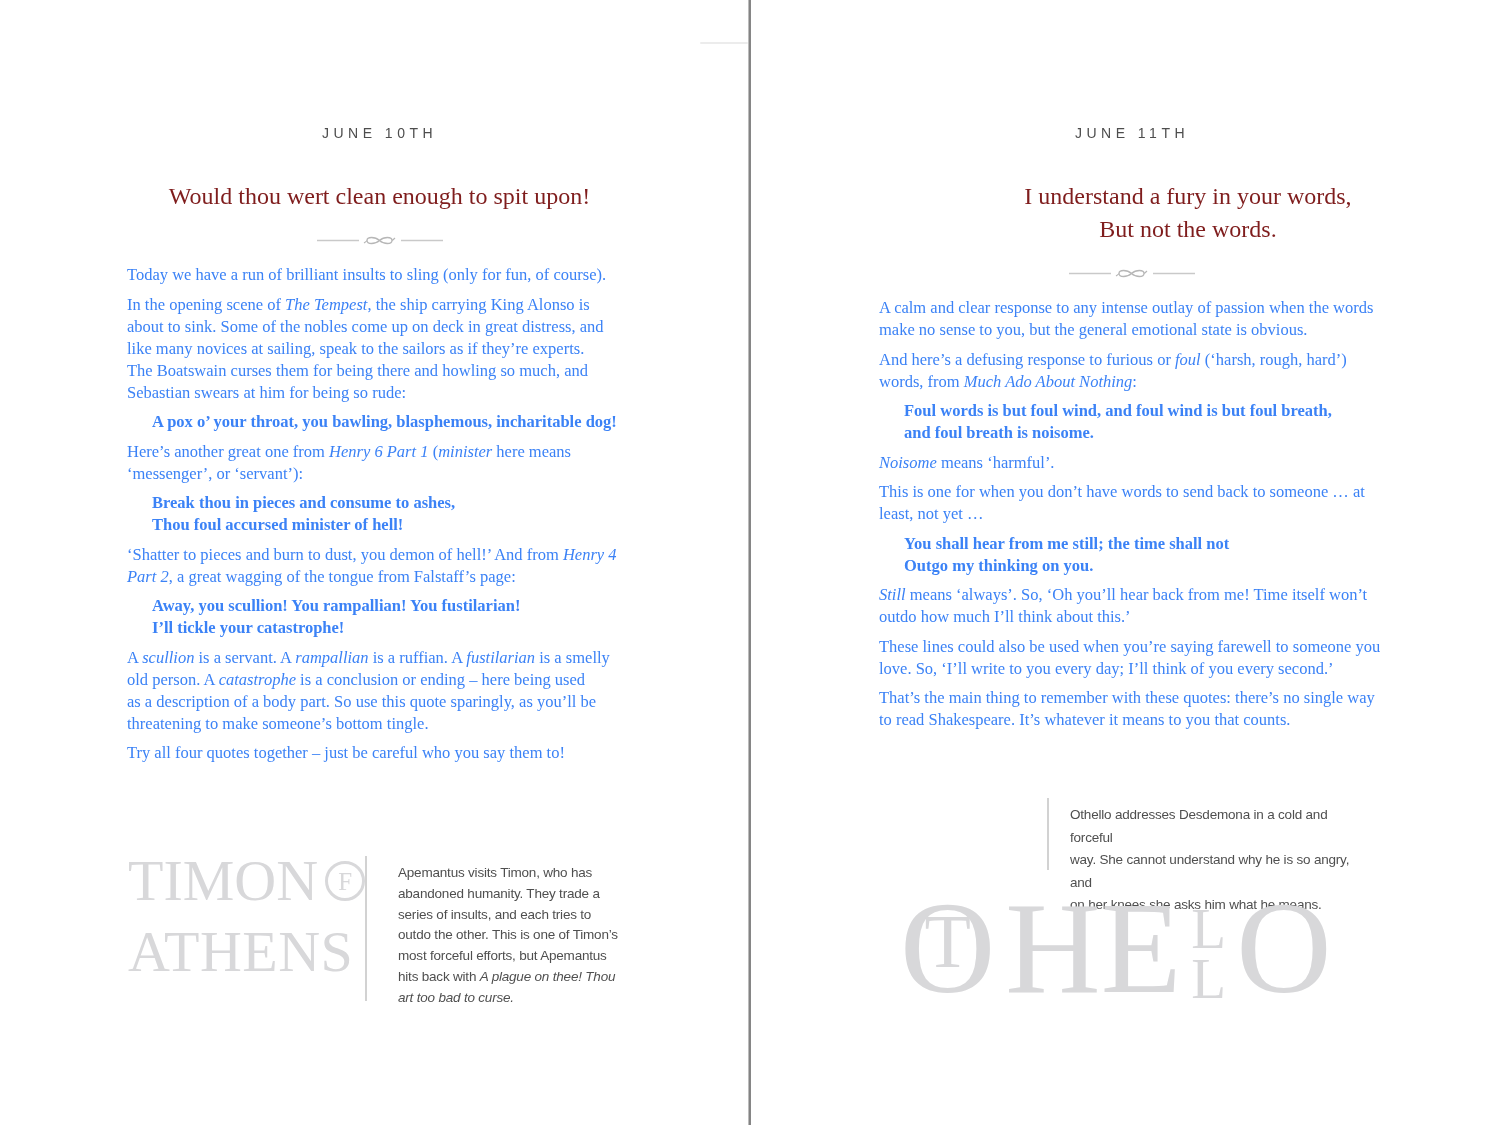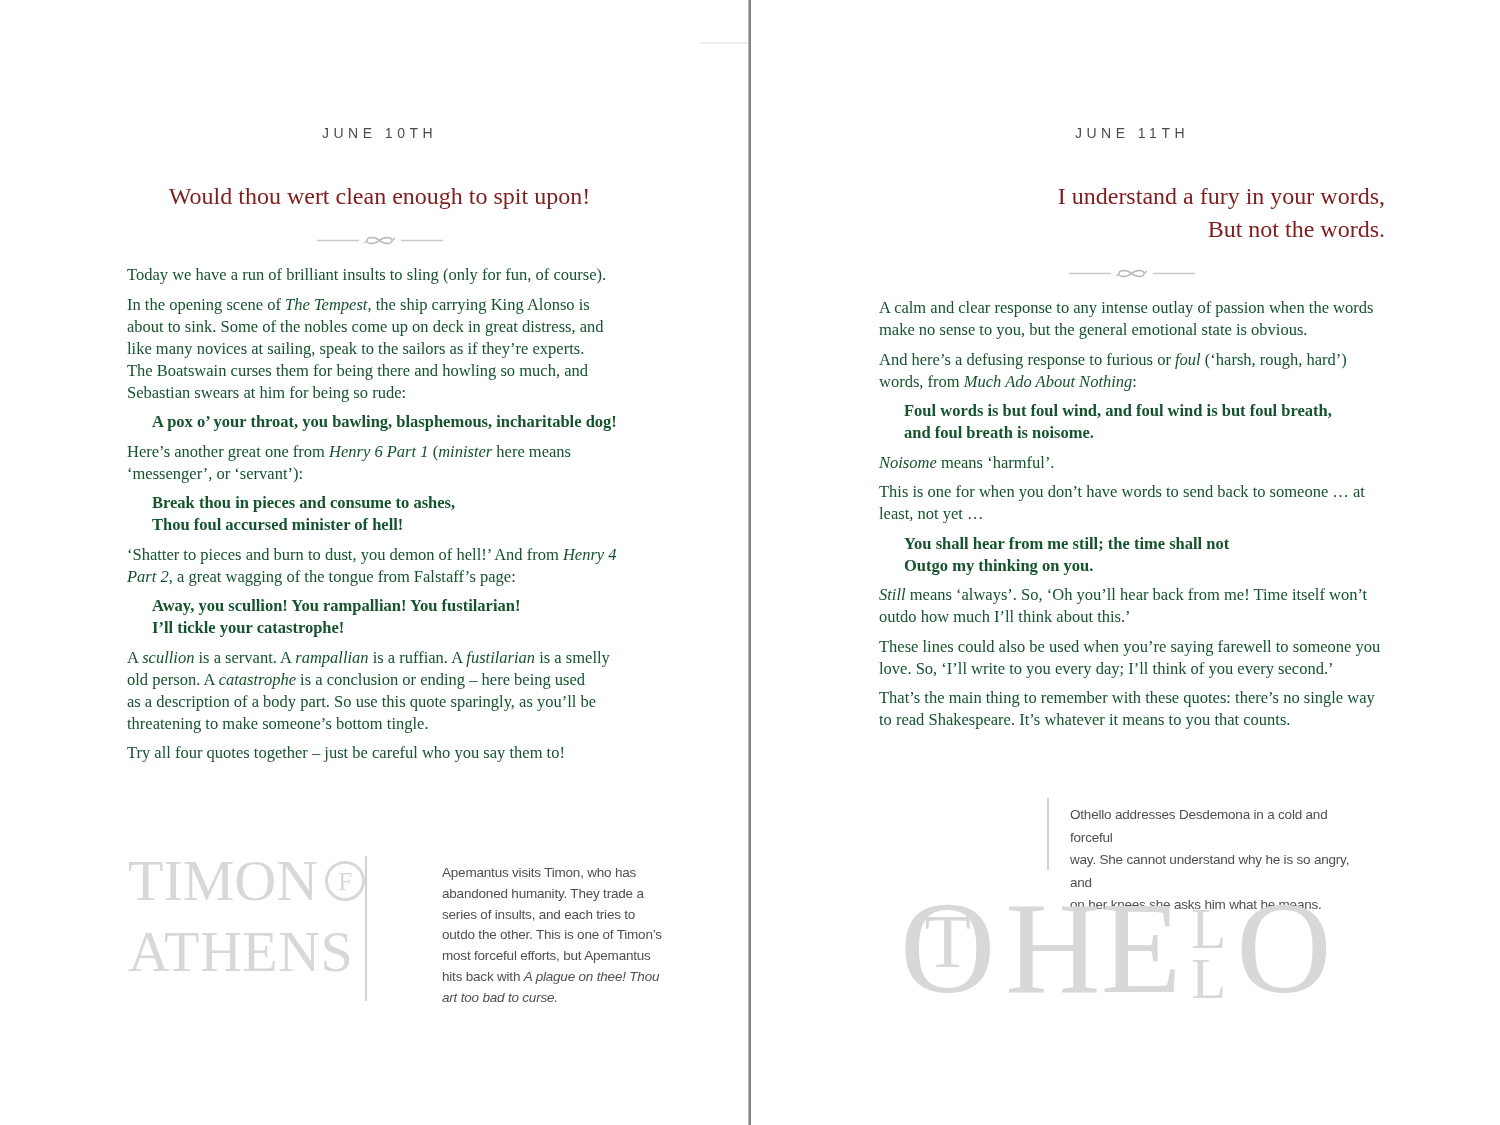--- a/index.html
+++ b/index.html
@@ -21,34 +21,34 @@
   .page-left  { left: 127px; width: 505px; }
   .page-right { left: 879px; width: 506px; }
 
   .date-header { padding-top: 0; margin-top: 124px; text-align: center;
     font-family: "Liberation Sans", sans-serif; font-size: 14px; letter-spacing: 4.5px;
     color: #4d4d4d; line-height: 19px; }
 
   .page-title { margin: 37px 0 0 0; font-weight: 400; font-size: 24px; line-height: 33px;
     color: #7f1d1d; white-space: pre-line; }
   .page-left  .page-title { text-align: center; }
-  .page-right .page-title { text-align: right; margin-left: 112px; }
+  .page-right .page-title { text-align: center; margin-left: 112px; }
 
   .ornament { margin-top: 17px; text-align: center; height: 17px; }
   .ornament svg { vertical-align: middle; }
 
-  .body-text { margin-top: 17px; font-size: 16.5px; line-height: 22px; color: #14532d; }
+  .body-text { margin-top: 17px; font-size: 16.5px; line-height: 22px; color: #3b82f6; }
   .body-text .para  { margin: 0 0 7.5px 0; white-space: pre-line; }
   .body-text .quote { margin: 0 0 7.5px 25px; font-weight: 700; white-space: pre-line; }
   em { font-style: italic; }
 
   
   .caption { position: absolute; font-family: "Liberation Sans", sans-serif;
     color: #4f4f4f; white-space: pre-line; letter-spacing: -0.2px; }
-  .caption-left  { left: 271px; top: 863px; width: 260px; font-size: 13.5px; line-height: 20.8px; margin-left: 44px; }
+  .caption-left  { left: 271px; top: 863px; width: 260px; font-size: 13.5px; line-height: 20.8px; }
   .caption-right { left: 191px; top: 804px; width: 300px; font-size: 13.5px; line-height: 22.5px; }
   .caption-rule { position: absolute; width: 2px; background: #d2d2d2; }
   .caption-rule-left  { left: 238px; top: 856px; height: 145px; }
   .caption-rule-right { left: 168px; top: 798px; height: 72px; }
 
   
   .watermark { color: #d8d8da; font-family: "Liberation Serif", "DejaVu Serif", serif; }
 
   .wm-timon { position: absolute; left: 1px; top: 0; }
   .wm-timon .tw-line { position: absolute; left: 0; font-size: 58px; line-height: 1;

